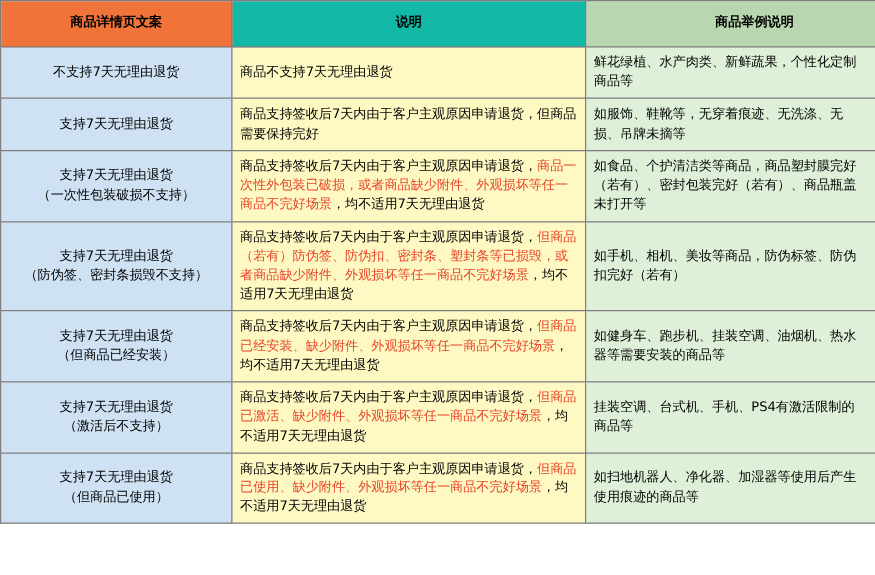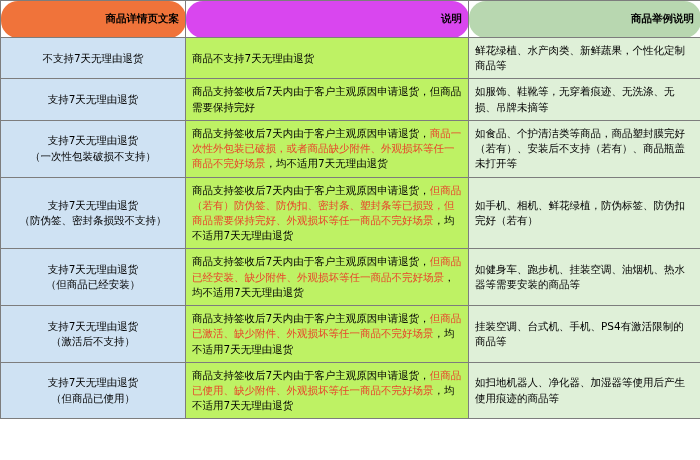--- a/index.html
+++ b/index.html
@@ -24,41 +24,40 @@
     padding: 5px 6px;
     font-size: 10.5px;
     line-height: 1.45;
     word-break: break-all;
   }
   thead th {
     background: #f0733a;
     color: #000000;
     font-weight: bold;
     font-size: 12px;
-    text-align: right;
+    text-align: center;
     height: 26px;
     padding: 4px 6px;
-    border-radius: 17px;
   }
   thead th.col-desc {
-    background: #d946ef;
+    background: #14b8a6;
   }
   thead th.col-example {
     background: #b8d7b0;
     padding-left: 44px;
   }
   td.col1 {
     background: #cfe2f3;
     text-align: center;
     vertical-align: middle;
     color: #000;
     margin-left: 39px;
   }
   td.col2 {
-    background: #bef264;
+    background: #fef9c3;
     color: #000;
     vertical-align: middle;
   }
   td.col3 {
     background: #dff0d8;
     color: #000;
     vertical-align: middle;
   }
   .red {
     color: #e8442a;
@@ -99,29 +98,29 @@
         </td>
         <td class="col2"><span>商品支持签收后7天内由于客户主观原因申请退货，但商品需要保持完好</span></td>
         <td class="col3">如服饰、鞋靴等，无穿着痕迹、无洗涤、无损、吊牌未摘等</td>
       </tr>
       <tr>
         <td class="col1">
           <span class="c1line">支持7天无理由退货</span>
           <span class="c1sub">（一次性包装破损不支持）</span>
         </td>
         <td class="col2"><span>商品支持签收后7天内由于客户主观原因申请退货，</span><span class="red">商品一次性外包装已破损，或者商品缺少附件、外观损坏等任一商品不完好场景</span><span>，均不适用7天无理由退货</span></td>
-        <td class="col3">如食品、个护清洁类等商品，商品塑封膜完好（若有）、安装后不支持（若有）、商品瓶盖未打开等</td>
+        <td class="col3">如食品、个护清洁类等商品，商品塑封膜完好（若有）、密封包装完好（若有）、商品瓶盖未打开等</td>
       </tr>
       <tr>
         <td class="col1">
           <span class="c1line">支持7天无理由退货</span>
           <span class="c1sub">（防伪签、密封条损毁不支持）</span>
         </td>
-        <td class="col2"><span>商品支持签收后7天内由于客户主观原因申请退货，</span><span class="red">但商品（若有）防伪签、防伪扣、密封条、塑封条等已损毁，但商品需要保持完好、外观损坏等任一商品不完好场景</span><span>，均不适用7天无理由退货</span></td>
-        <td class="col3">如手机、相机、鲜花绿植，防伪标签、防伪扣完好（若有）</td>
+        <td class="col2"><span>商品支持签收后7天内由于客户主观原因申请退货，</span><span class="red">但商品（若有）防伪签、防伪扣、密封条、塑封条等已损毁，或者商品缺少附件、外观损坏等任一商品不完好场景</span><span>，均不适用7天无理由退货</span></td>
+        <td class="col3">如手机、相机、美妆等商品，防伪标签、防伪扣完好（若有）</td>
       </tr>
       <tr>
         <td class="col1">
           <span class="c1line">支持7天无理由退货</span>
           <span class="c1sub">（但商品已经安装）</span>
         </td>
         <td class="col2"><span>商品支持签收后7天内由于客户主观原因申请退货，</span><span class="red">但商品已经安装、缺少附件、外观损坏等任一商品不完好场景</span><span>，均不适用7天无理由退货</span></td>
         <td class="col3">如健身车、跑步机、挂装空调、油烟机、热水器等需要安装的商品等</td>
       </tr>
       <tr>

